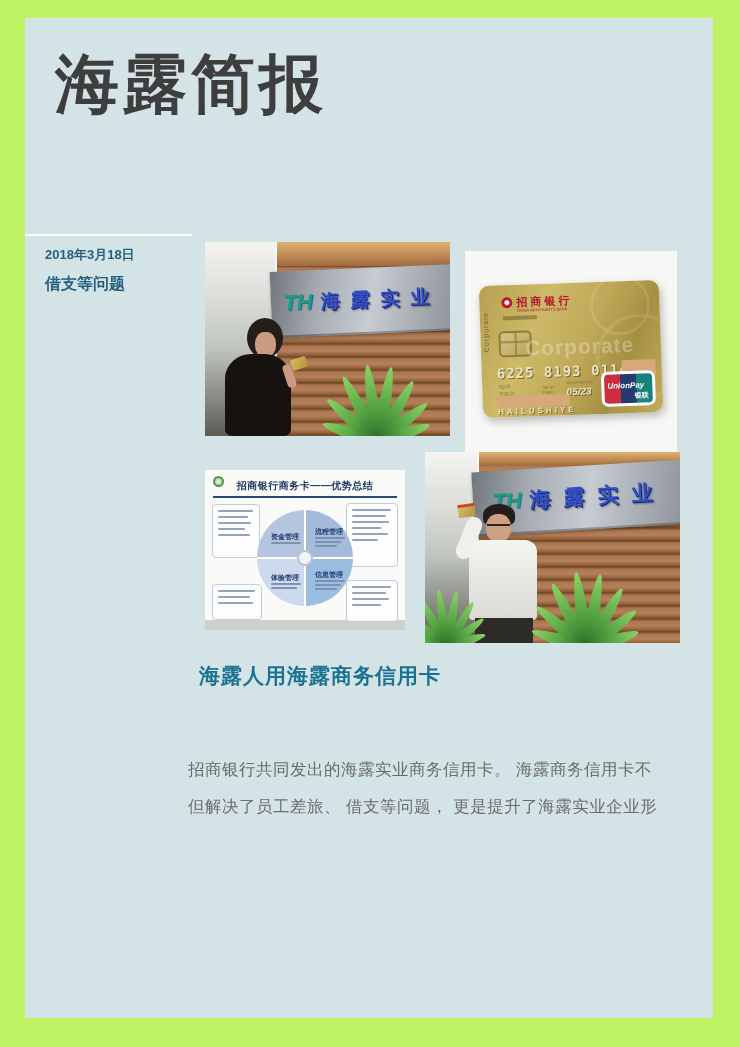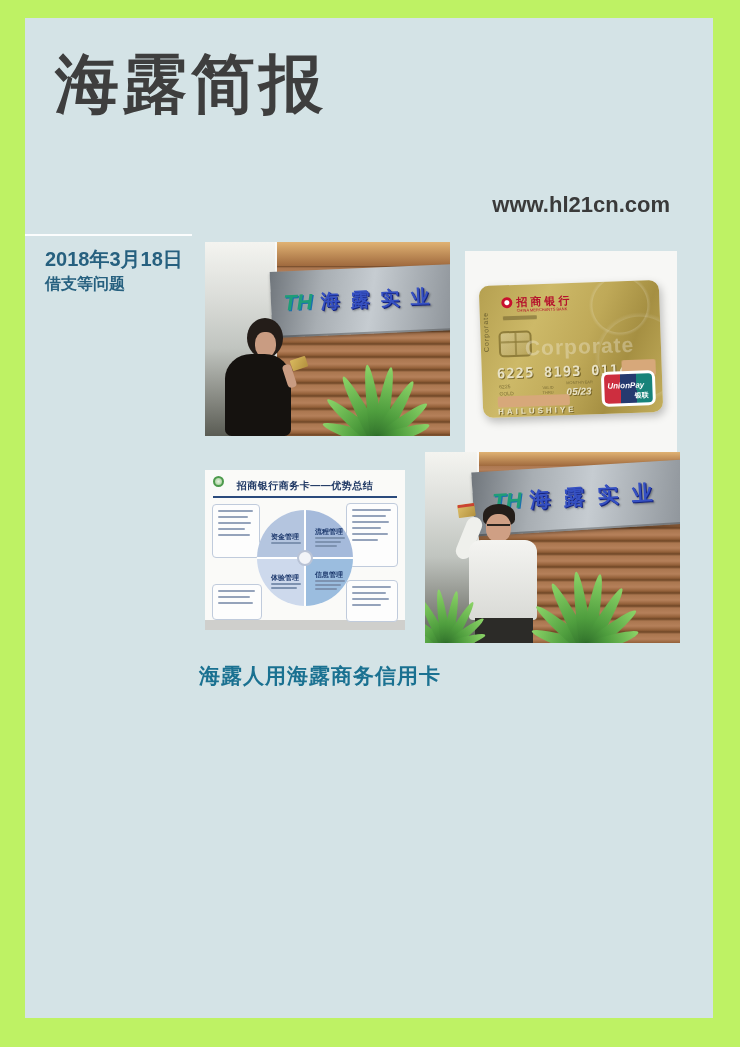--- a/index.html
+++ b/index.html
@@ -7,21 +7,21 @@
         font-family:"Liberation Sans","DejaVu Sans",sans-serif;padding-left:31px;}
   .panel{position:absolute;left:25px;top:18px;width:688px;height:1000px;background:#d4e3e6;}
 
   
   .masthead-title{position:absolute;left:55px;top:46px;font-size:64px;font-weight:700;
         color:#3e3e3e;letter-spacing:4px;line-height:1.2;}
   .issue{position:absolute;left:338px;top:97px;font-size:28px;font-weight:700;color:#3e3e3e;letter-spacing:1px;}
   .website{position:absolute;left:470px;top:192px;width:200px;text-align:right;
         font-size:22px;font-weight:700;color:#3a3a3a;}
   .divider{position:absolute;left:25px;top:234px;width:167px;height:2px;background:rgba(255,255,255,.9);}
-  .pub-date{position:absolute;left:45px;top:246px;font-size:20px;font-weight:700;color:#26607f;}
+  .pub-date{position:absolute;left:45px;top:246px;font-size:13px;font-weight:700;color:#26607f;}
   .dept{position:absolute;left:45px;top:274px;font-size:16px;font-weight:700;color:#26607f;}
 
   
   .photo{position:absolute;overflow:hidden;}
   .photo-woman{left:205px;top:242px;width:245px;height:194px;}
   .photo-cardshot{left:465px;top:251px;width:212px;height:204px;background:#f7f7f5;}
   .photo-slide{left:205px;top:470px;width:200px;height:160px;background:#fafaf8;}
   .photo-man{left:425px;top:452px;width:255px;height:191px;}
 
   .wood{position:absolute;left:0;top:0;right:0;bottom:0;
@@ -160,21 +160,20 @@
   .aline{position:absolute;left:188px;font-size:16.5px;color:#6c6c6c;letter-spacing:.5px;white-space:nowrap;}
   .al1{top:722px;left:229px;} .al2{top:759px;} .al3{top:796px;} .al4{top:833px;}
 </style>
 </head>
 <body>
 
 <div class="page">
   <div class="panel"></div>
 
   <div class="masthead-title">海露简报</div>
-  <div class="website">www.hl21cn.com</div>
   <div class="divider"></div>
   <div class="pub-date">2018年3月18日</div>
   <div class="dept">借支等问题</div>
 
   <div class="photo photo-woman">
     <div class="wood"></div>
     <div class="copper"></div>
     <div class="glass"></div>
     <div class="sign">
       <span class="logo">TH</span>
@@ -323,13 +322,15 @@
         <i></i>
         <i></i>
         <i></i>
         <i></i>
         <i></i>
         <i></i>
     </div>
   </div>
 
   <div class="article-heading">海露人用海露商务信用卡</div>
+  <div class="aline al2">招商银行共同发出的海露实业商务信用卡。 海露商务信用卡不</div>
+  <div class="aline al3">但解决了员工差旅、 借支等问题， 更是提升了海露实业企业形</div>
 </div>
 
 </body></html>

